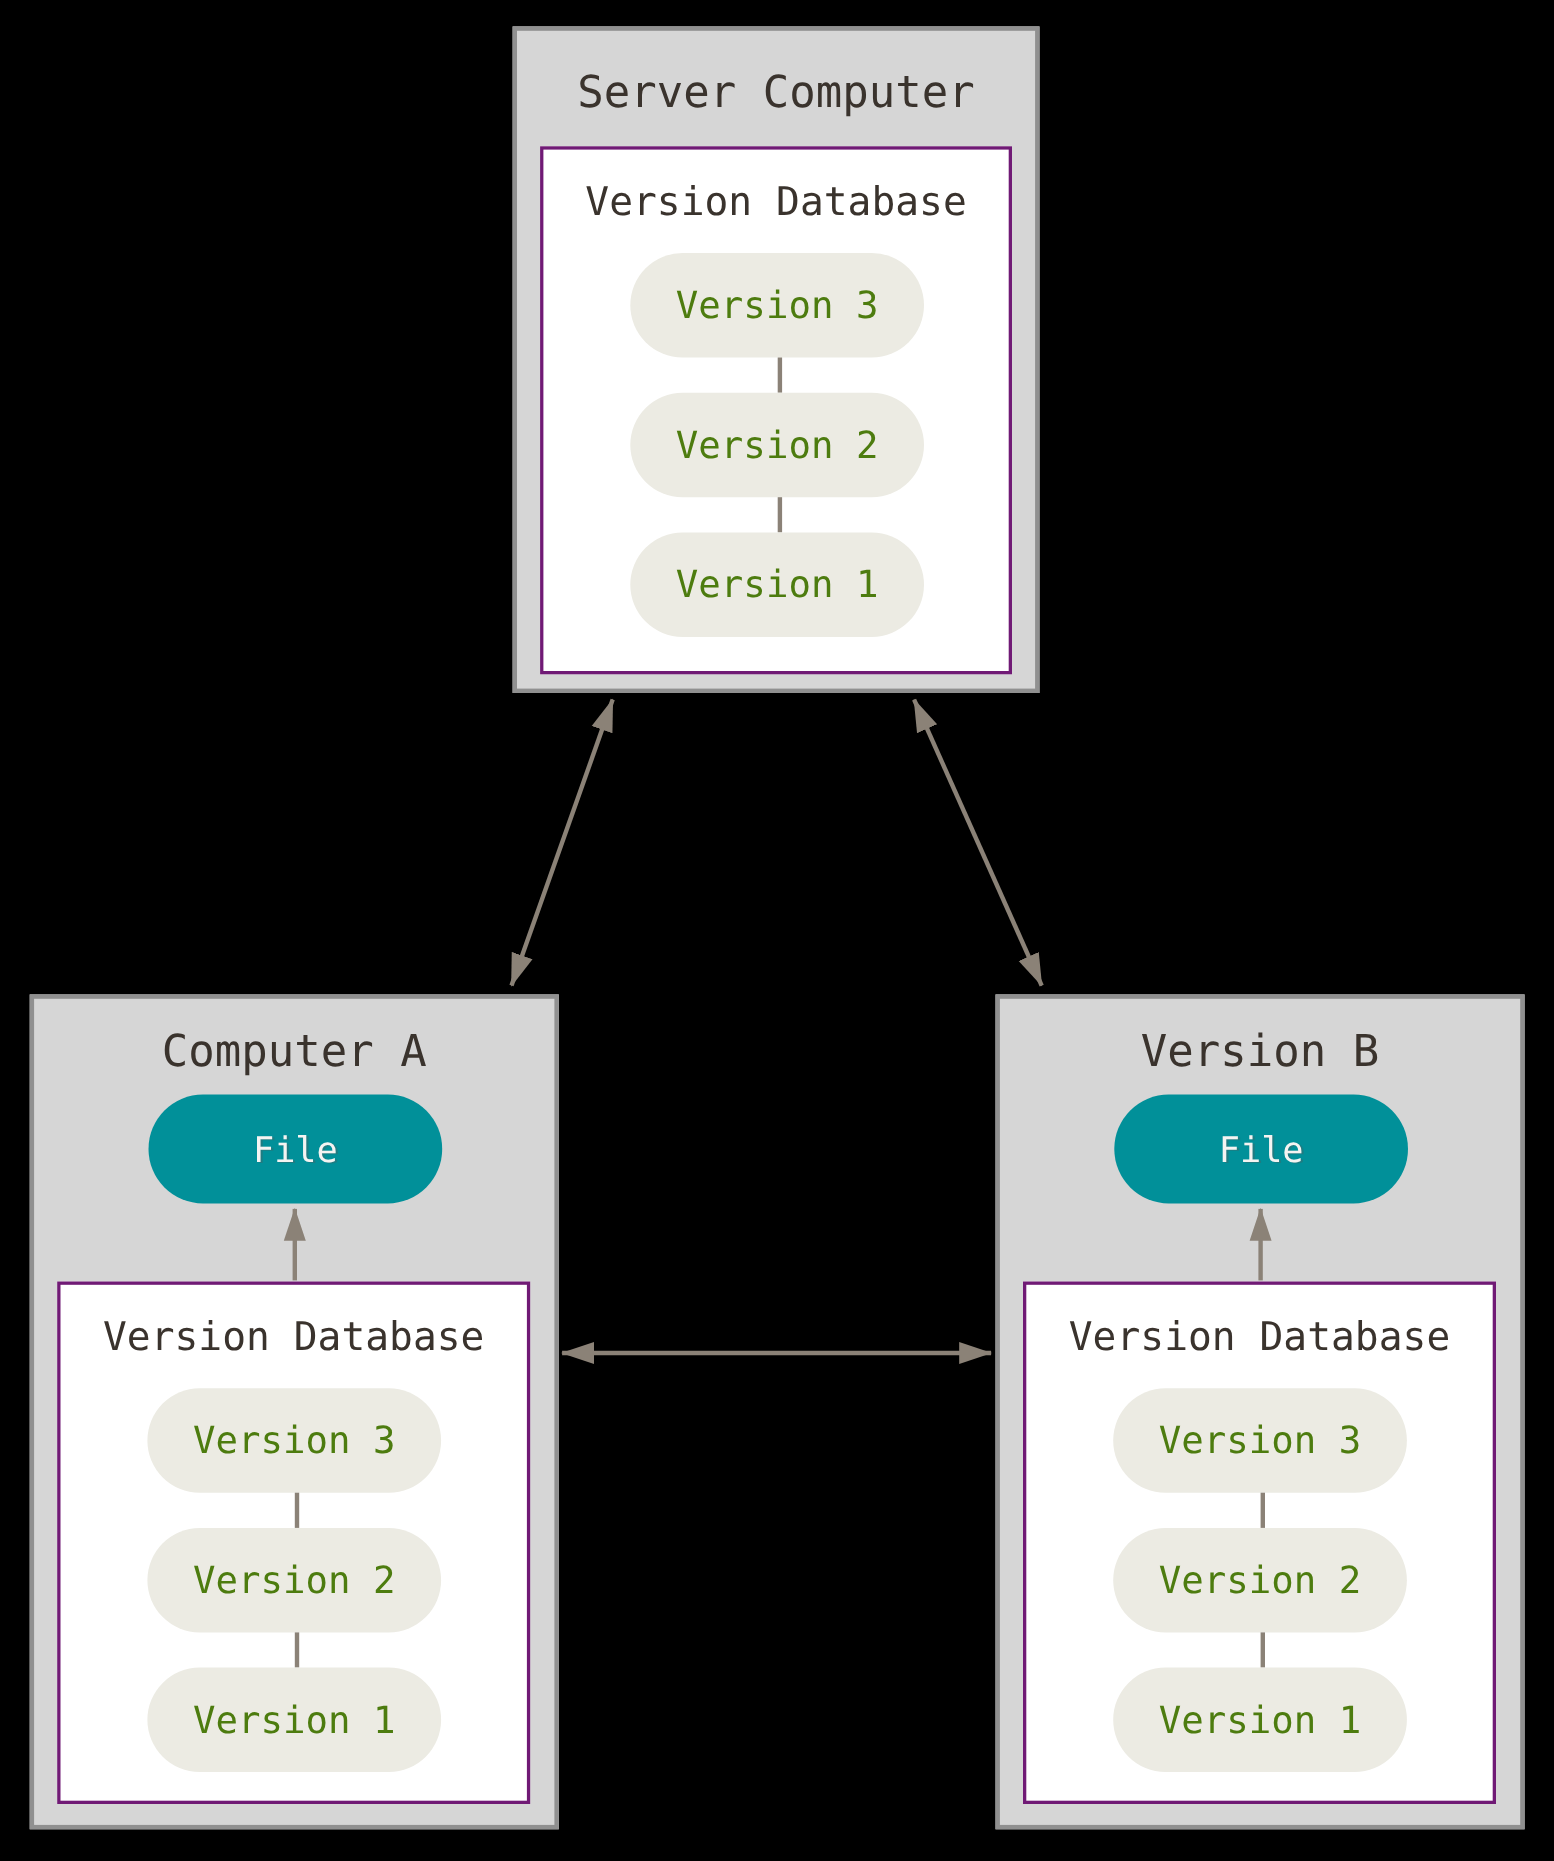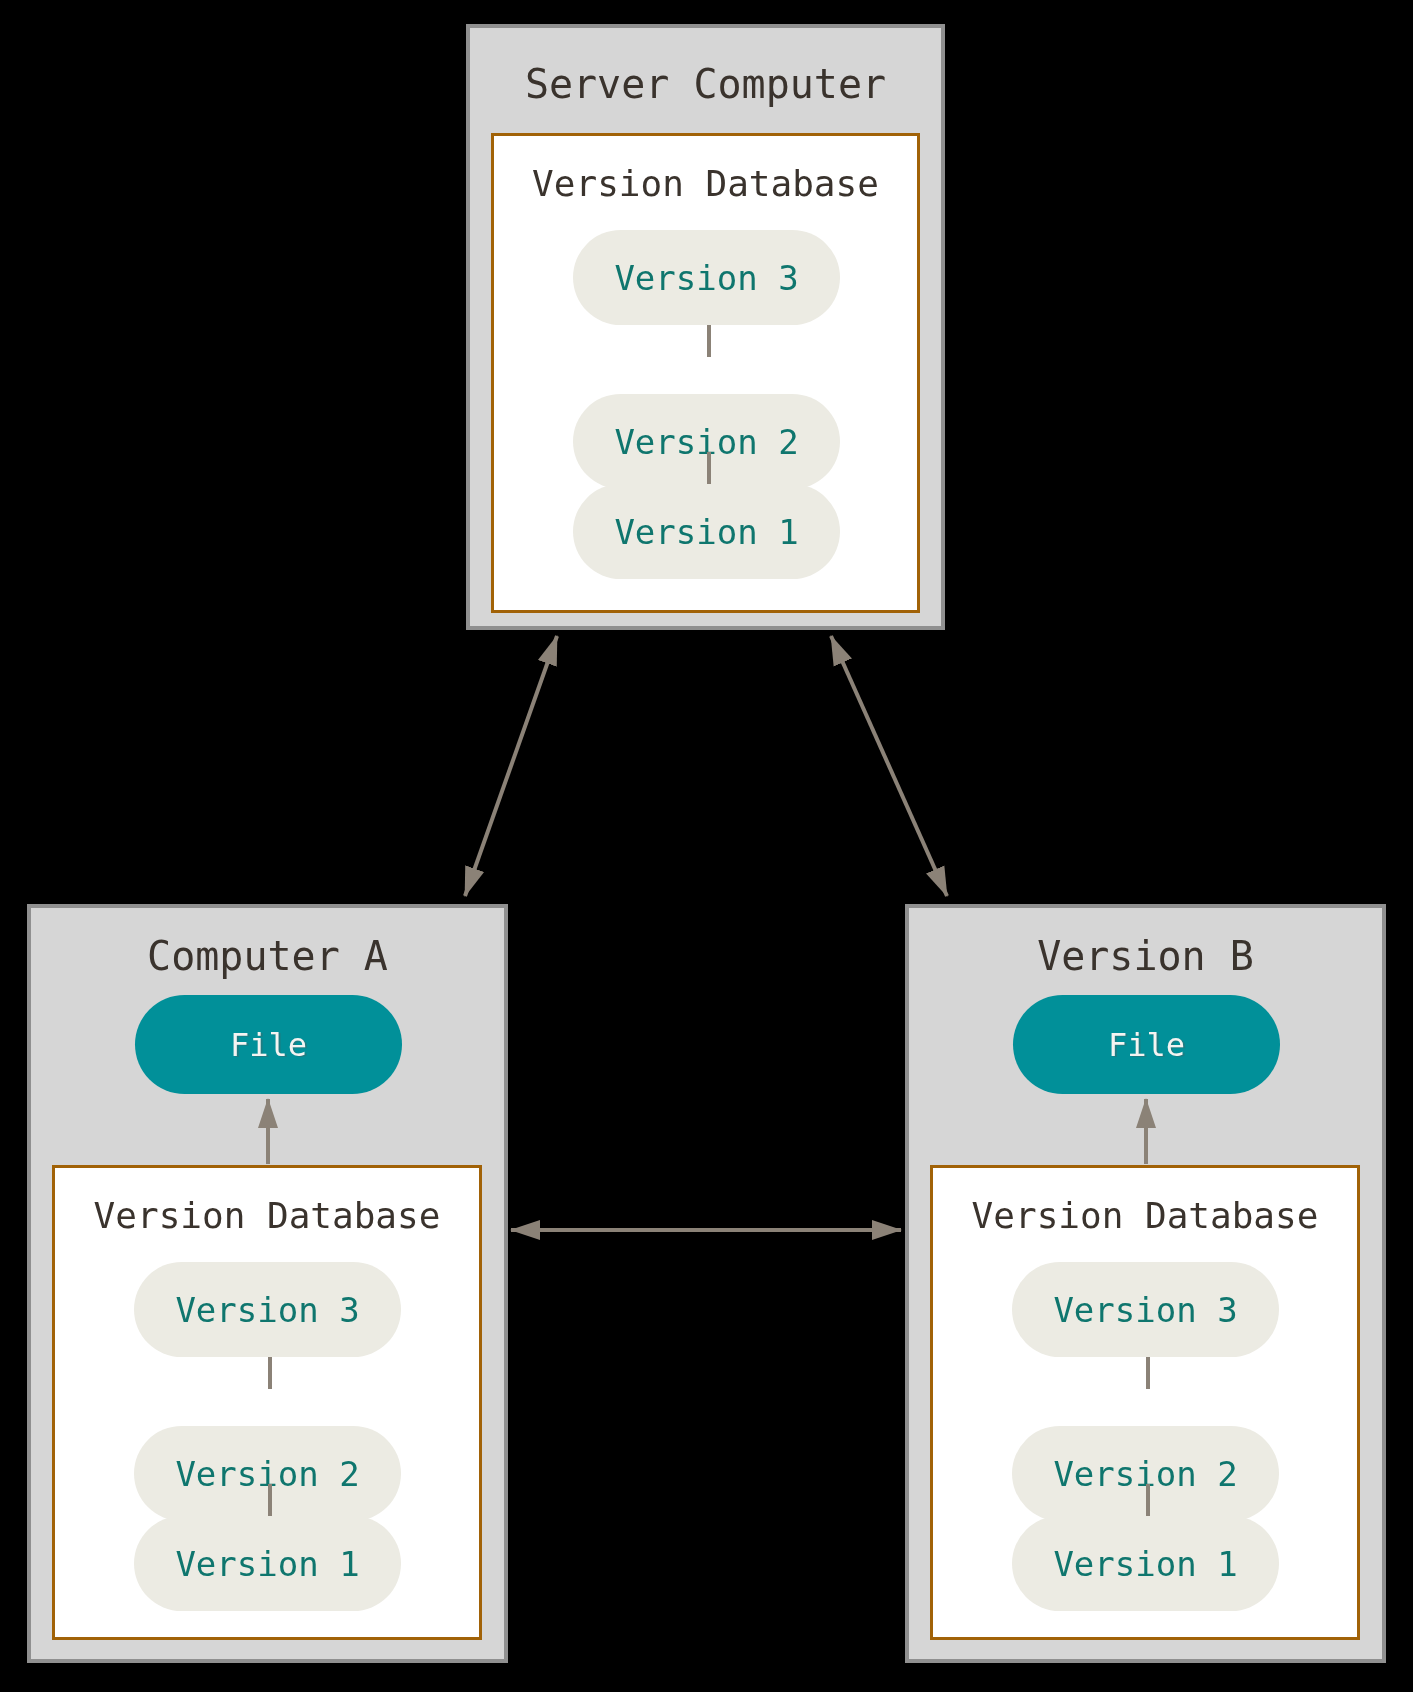--- a/index.html
+++ b/index.html
@@ -26,21 +26,21 @@
     left: 0; right: 0;
     text-align: center;
     font-size: 40px;
     line-height: 44px;
     color: #3a332d;
     white-space: nowrap;
   }
   .inner-box {
     position: absolute;
     background: #ffffff;
-    border: 3px solid #a16207;
+    border: 3px solid #701a75;
   }
   .db-heading {
     position: absolute;
     top: 28px; left: 0; right: 0;
     text-align: center;
     font-size: 36px;
     line-height: 40px;
     color: #3a332d;
     white-space: nowrap;
   }
@@ -48,25 +48,25 @@
     position: absolute;
     left: 79px;
     width: 267px;
     height: 95px;
     background: #ecebe3;
     border-radius: 48px;
     display: flex;
     align-items: center;
     justify-content: center;
     font-size: 34px;
-    color: #0f766e;
+    color: #4d7c0f;
     white-space: nowrap;
   }
   .pill.v1 { top: 94px; }
-  .pill.v2 { top: 221px; margin-top: 37px; }
+  .pill.v2 { top: 221px; }
   .pill.v3 { top: 348px; }
   .pill-connector {
     position: absolute;
     left: 213px;
     width: 4px;
     height: 32px;
     background: #8b8277;
   }
   .pill-connector.c1 { top: 189px; }
   .pill-connector.c2 { top: 316px; }

